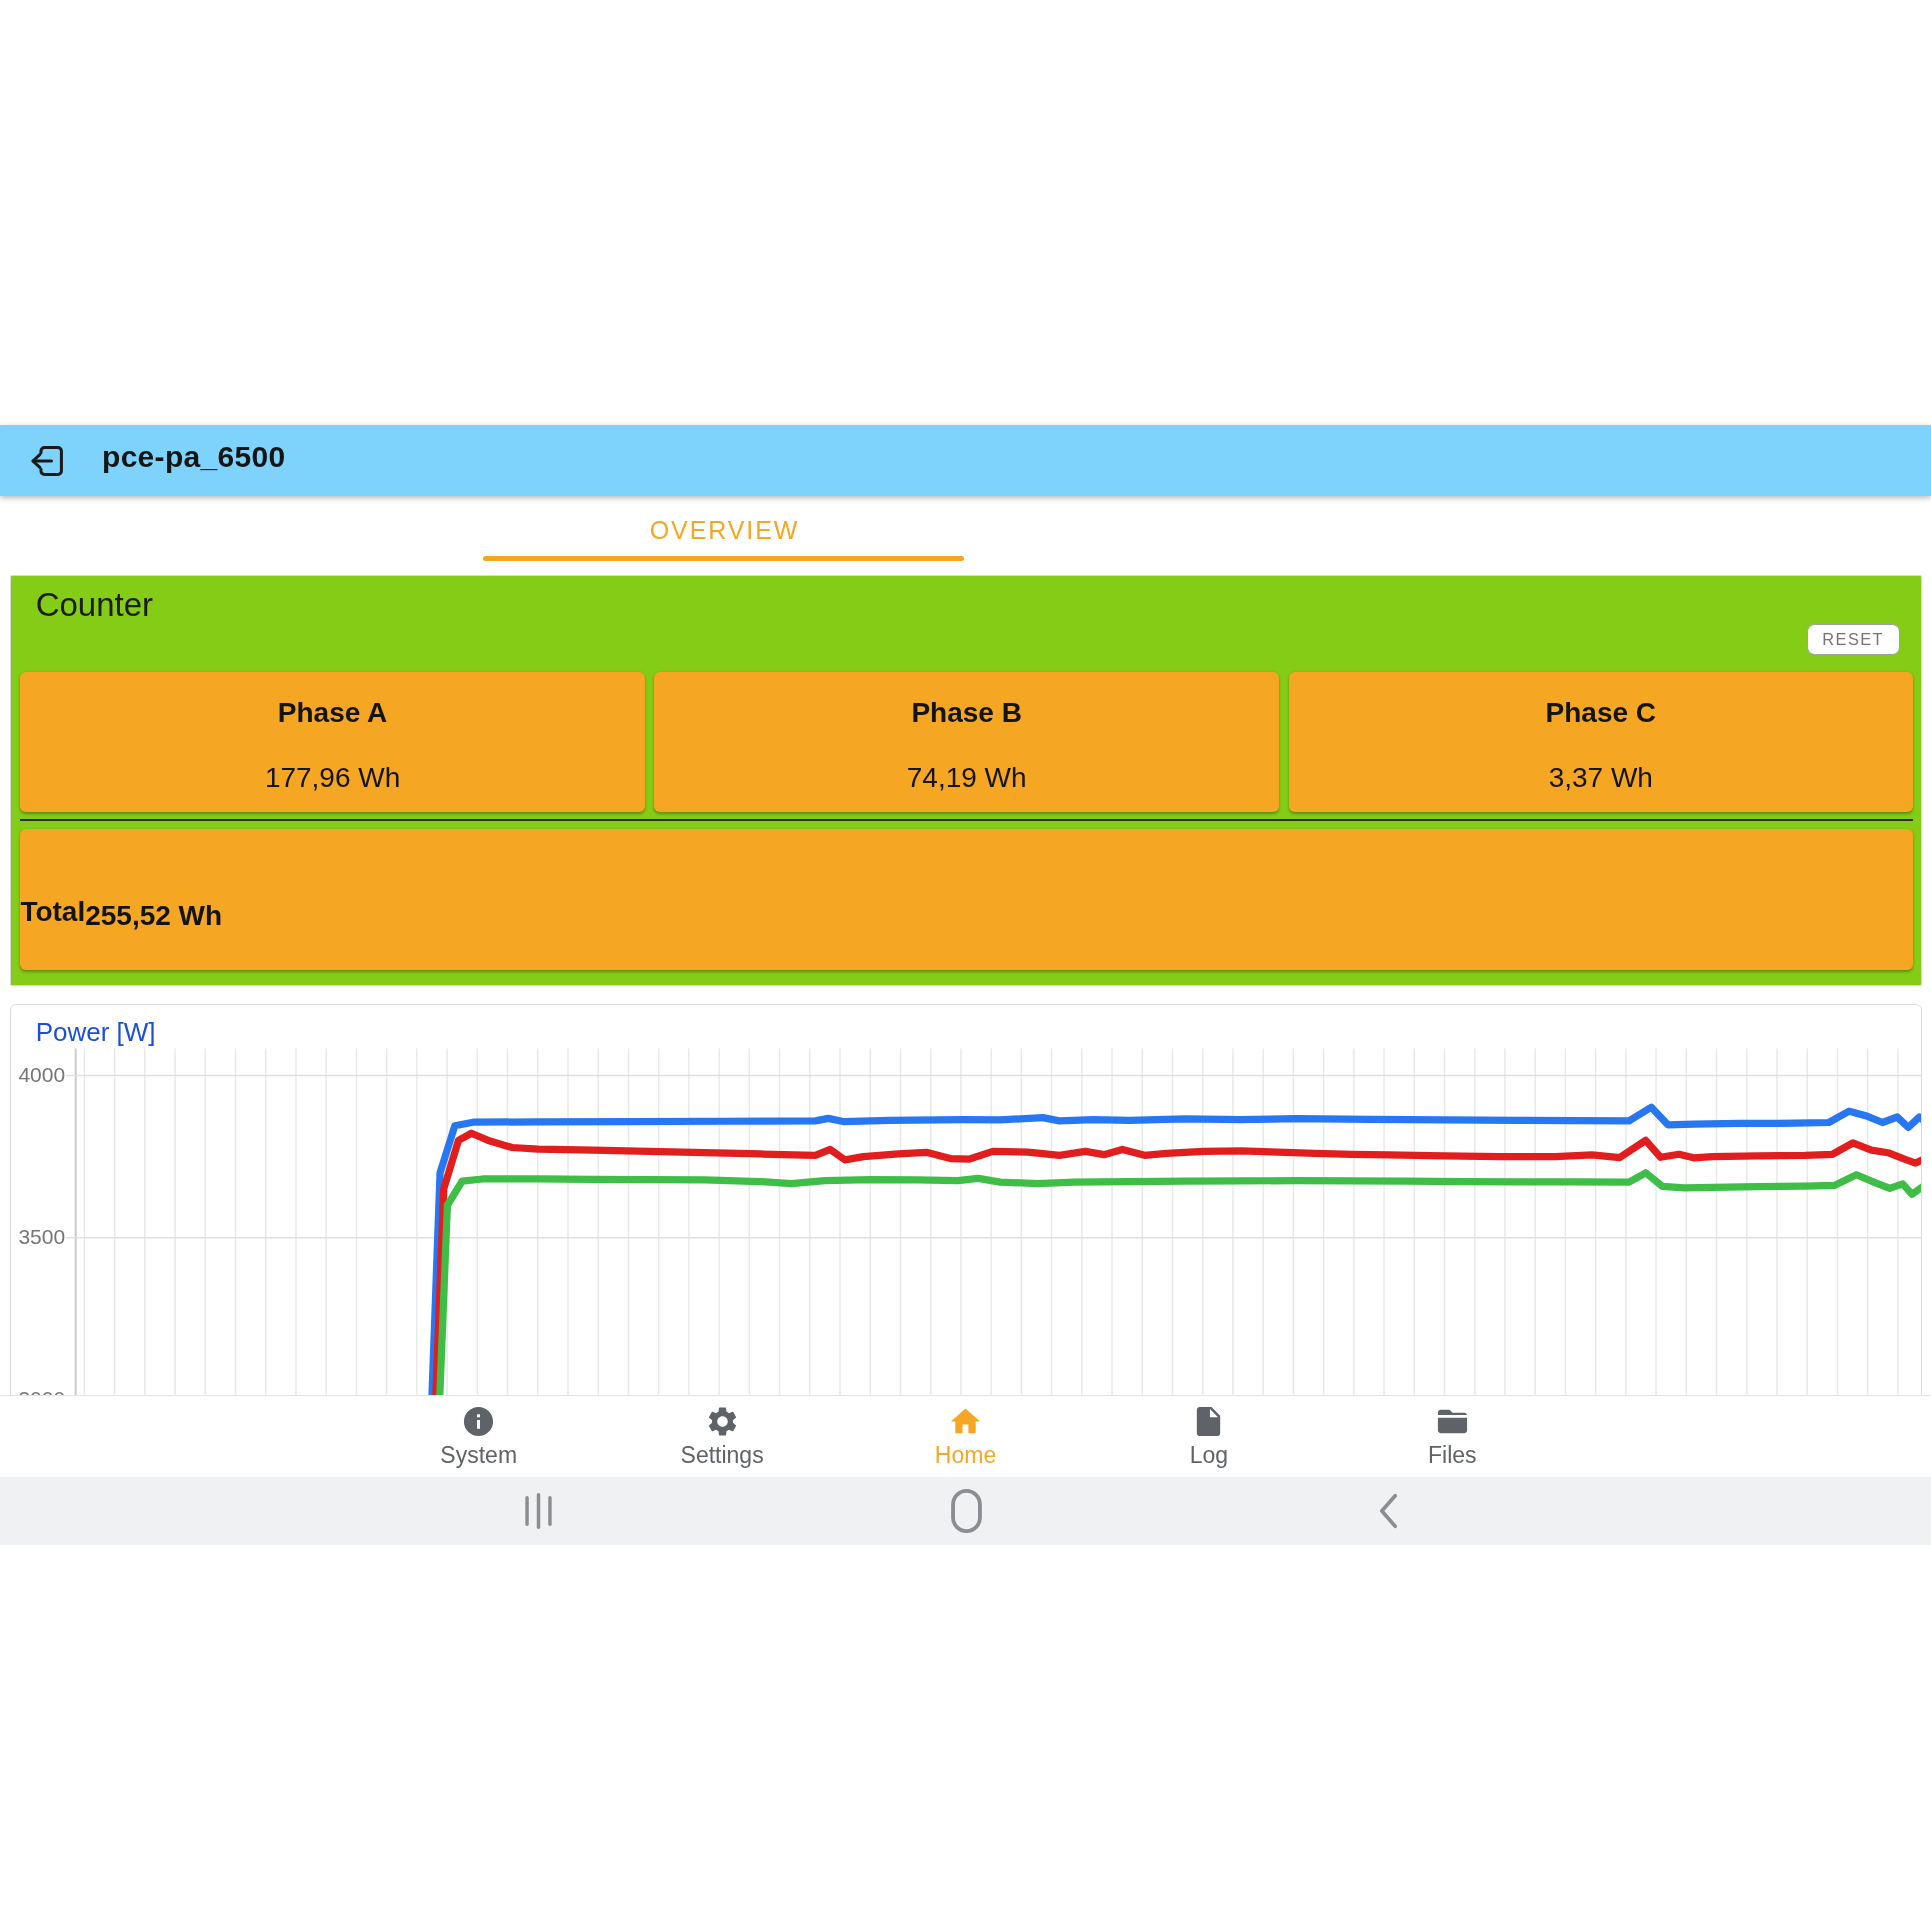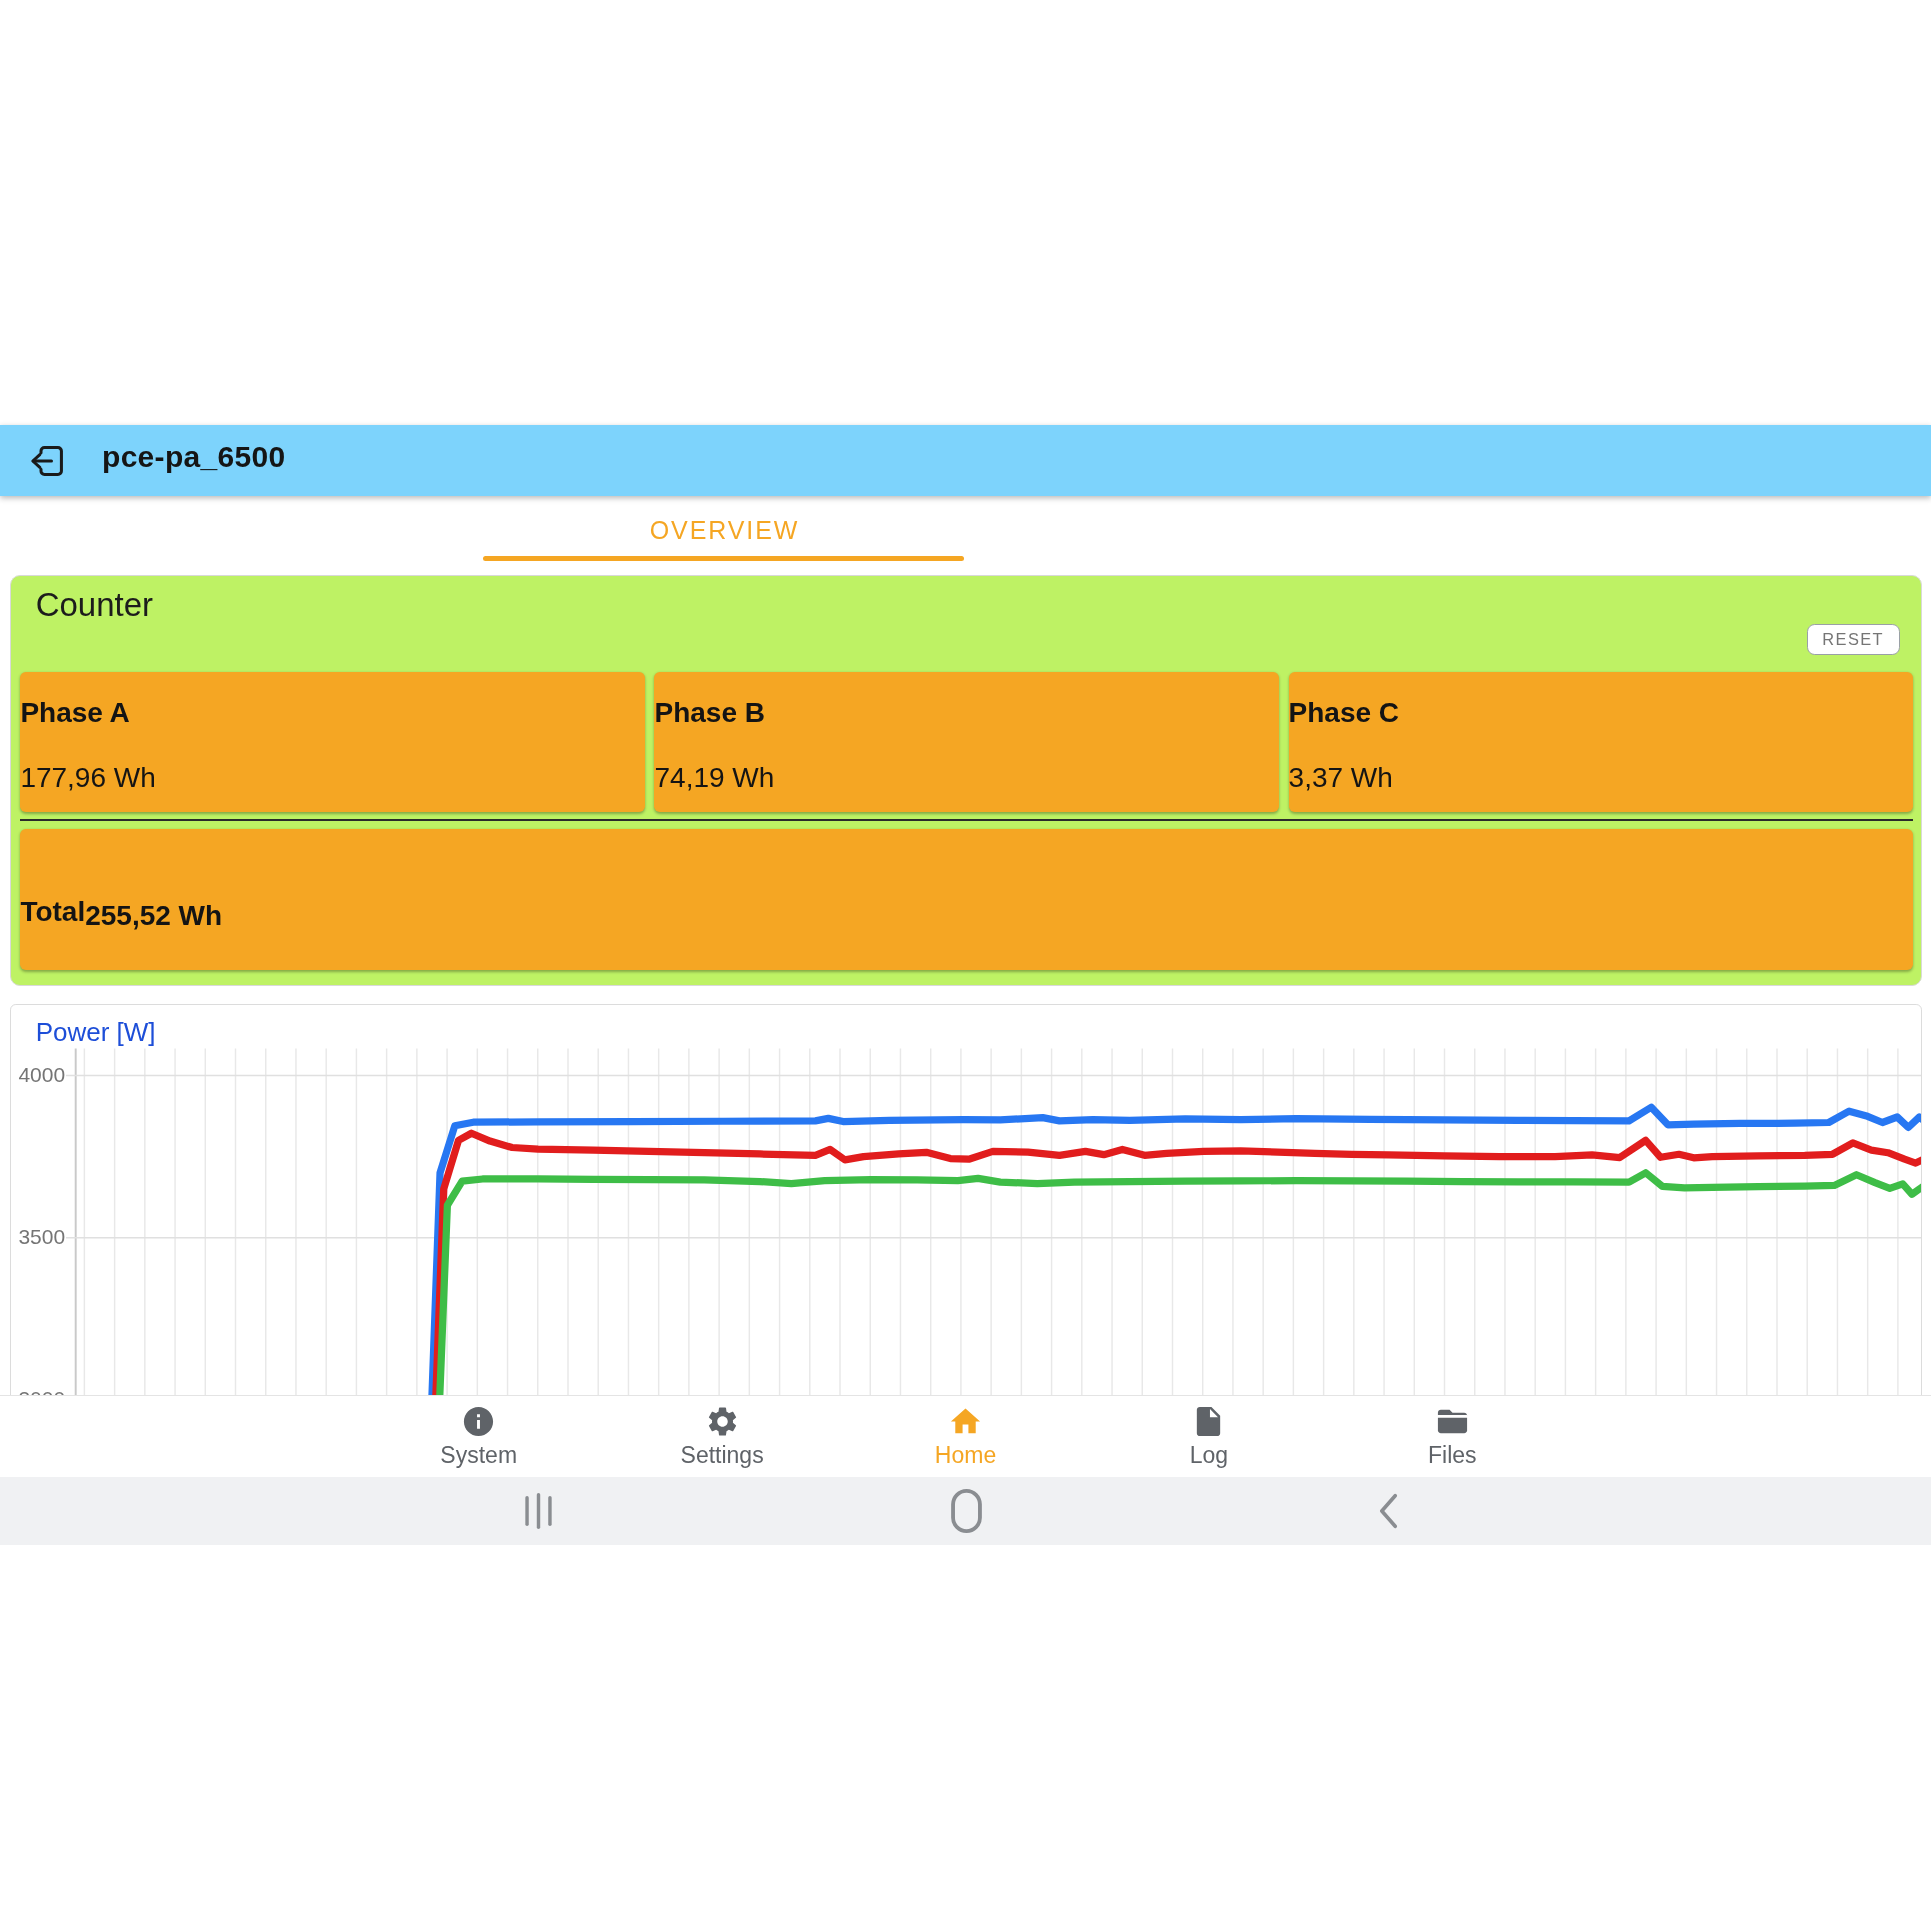--- a/index.html
+++ b/index.html
@@ -15,30 +15,30 @@
 
   
   .tabbar { position:absolute; left:0; top:496px; width:1931px; height:71px; background:#fff; z-index:5; }
   .tab { position:absolute; top:0; width:483px; height:68px; display:flex; align-items:center; justify-content:center;
     font-size:25px; letter-spacing:1.9px; cursor:pointer; }
   .tab-overview { left:483px; color:var(--accent,#f5a623); }
   .tab-details { left:966px; color:#6f6f6f; }
   .tab-underline { position:absolute; left:483px; top:60px; width:481px; height:4.8px; background:var(--accent,#f5a623); border-radius:2.9px; }
 
   
-  .counter-card { position:absolute; left:9.7px; top:575px; width:1912px; height:411px; background:#bef264;
-    border:1.9px solid #d9d9d9; border-radius:10px; }
+  .counter-card { position:absolute; left:9.7px; top:575px; width:1912px; height:411px; background:#84cc16;
+    border:1.9px solid #d9d9d9; border-radius:2px; }
   .counter-title { position:absolute; left:25px; top:9.7px; font-size:33px; font-weight:500; color:#1c1c1c; }
   .reset-btn { position:absolute; right:21px; top:48px; width:93px; height:31px; background:#fff;
     border:1.9px solid #9aa0a6; border-radius:7.7px; color:#757575; font-size:16.4px; letter-spacing:1.4px;
     display:flex; align-items:center; justify-content:center; cursor:pointer;
     font-family:"Liberation Sans","DejaVu Sans",sans-serif; }
   .tiles-row { position:absolute; left:9.7px; right:7.7px; top:96px; height:140px; display:flex; gap:9.7px; }
   .tile { flex:1; background:var(--accent,#f5a623); border-radius:5.8px; box-shadow:0 1.9px 2.9px rgba(0,0,0,0.3);
-    display:flex; flex-direction:column; }
+    display:flex; flex-direction:column; align-items:center; }
   .tile-label { margin-top:25px; font-size:28px; font-weight:700; color:#141414; }
   .tile-value { margin-top:33px; font-size:28px; font-weight:400; color:#141414; }
   .tiles-divider { position:absolute; left:9.7px; right:7.7px; top:243px; height:1.9px; background:#2b2b2b; }
   .total-tile { position:absolute; left:9.7px; right:7.7px; top:253px; height:141px; background:var(--accent,#f5a623);
     border-radius:5.8px; box-shadow:0 1.9px 2.9px rgba(0,0,0,0.3); display:flex; align-items:center; }
   .total-tile .tile-value { font-weight:700; }
 
   
   .chart-card { position:absolute; left:9.7px; top:1004px; width:1912px; height:392px; background:#fff;
     border:1.9px solid #dcdcdc; border-radius:5.8px 5.8px 0 0; overflow:hidden; }

